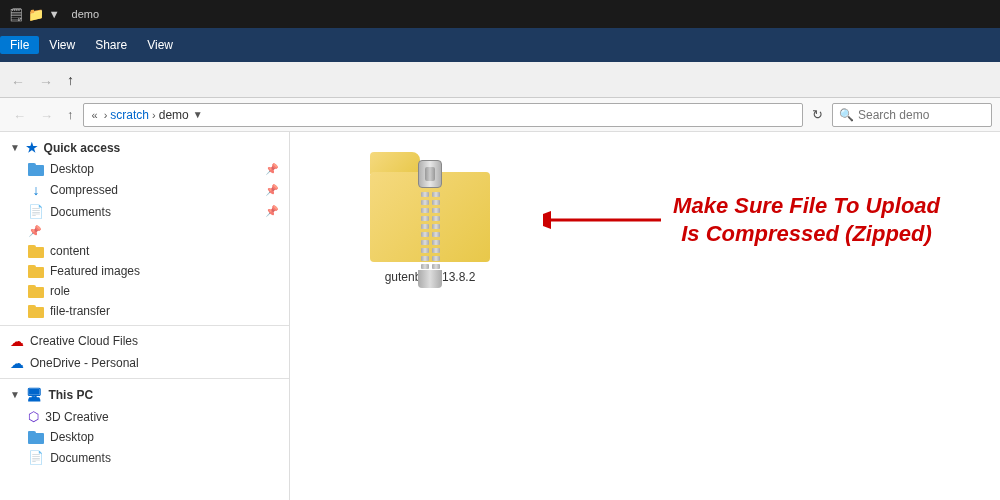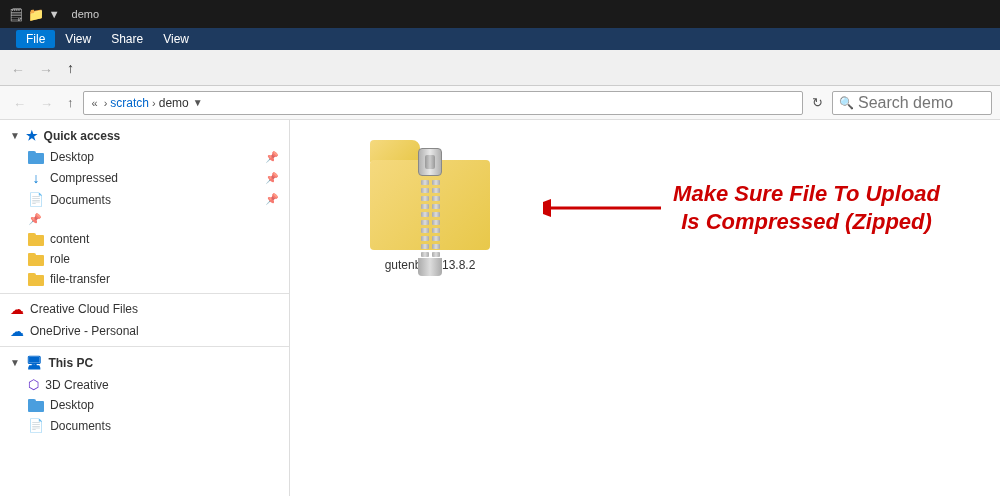--- a/index.html
+++ b/index.html
@@ -13,24 +13,24 @@
       align-items: center;
       padding: 0 8px;
       gap: 6px;
     }
     .title-bar-icons { display: flex; gap: 4px; align-items: center; }
     .title-bar-title { color: #ccc; font-size: 11px; margin-left: 6px; }
 
     
     .menu-bar {
       background: #1e3a5f;
-      height: 22px;
+      height: 34px;
       display: flex;
       align-items: center;
-      padding: 0 16px;
+      padding: 0 0;
     }
     .menu-item {
       color: #fff;
       padding: 2px 10px;
       font-size: 12px;
       cursor: pointer;
       border-radius: 2px;
     }
     .menu-item.active { background: #0078d4; }
 
@@ -77,21 +77,21 @@
     }
     .path-segment { color: #0066cc; cursor: pointer; }
     .path-sep { color: #555; margin: 0 3px; font-size: 11px; }
     .path-current { color: #333; }
     .addr-dropdown { background: none; border: none; cursor: pointer; color: #555; font-size: 10px; margin-left: 4px; }
     .addr-refresh { background: none; border: none; cursor: pointer; color: #555; font-size: 13px; padding: 3px 5px; border-radius: 2px; }
     .search-box {
       width: 160px; height: 24px; border: 1px solid #aaa; border-radius: 2px;
       display: flex; align-items: center; padding: 0 6px; gap: 4px; background: #fff;
     }
-    .search-box input { border: none; outline: none; font-size: 16px; width: 100%; color: #404040; }
+    .search-box input { border: none; outline: none; font-size: 12px; width: 100%; color: #404040; }
 
     
     .main-layout {
       display: flex;
       height: calc(500px - 28px - 26px - 36px - 34px);
     }
 
     
     .sidebar {
       width: 290px;
@@ -270,20 +270,24 @@
 
     <div class="sidebar-item with-pin">
       <span class="pin-icon">📌</span>
     </div>
 
     <div class="sidebar-item">
       <span class="icon-folder"></span>
       <span>content</span>
     </div>
 
+    <div class="sidebar-item">
+      <span class="icon-folder"></span>
+      <span>Featured images</span>
+    </div>
 
     <div class="sidebar-item">
       <span class="icon-folder"></span>
       <span>role</span>
     </div>
 
     <div class="sidebar-item">
       <span class="icon-folder"></span>
       <span>file-transfer</span>
     </div>

